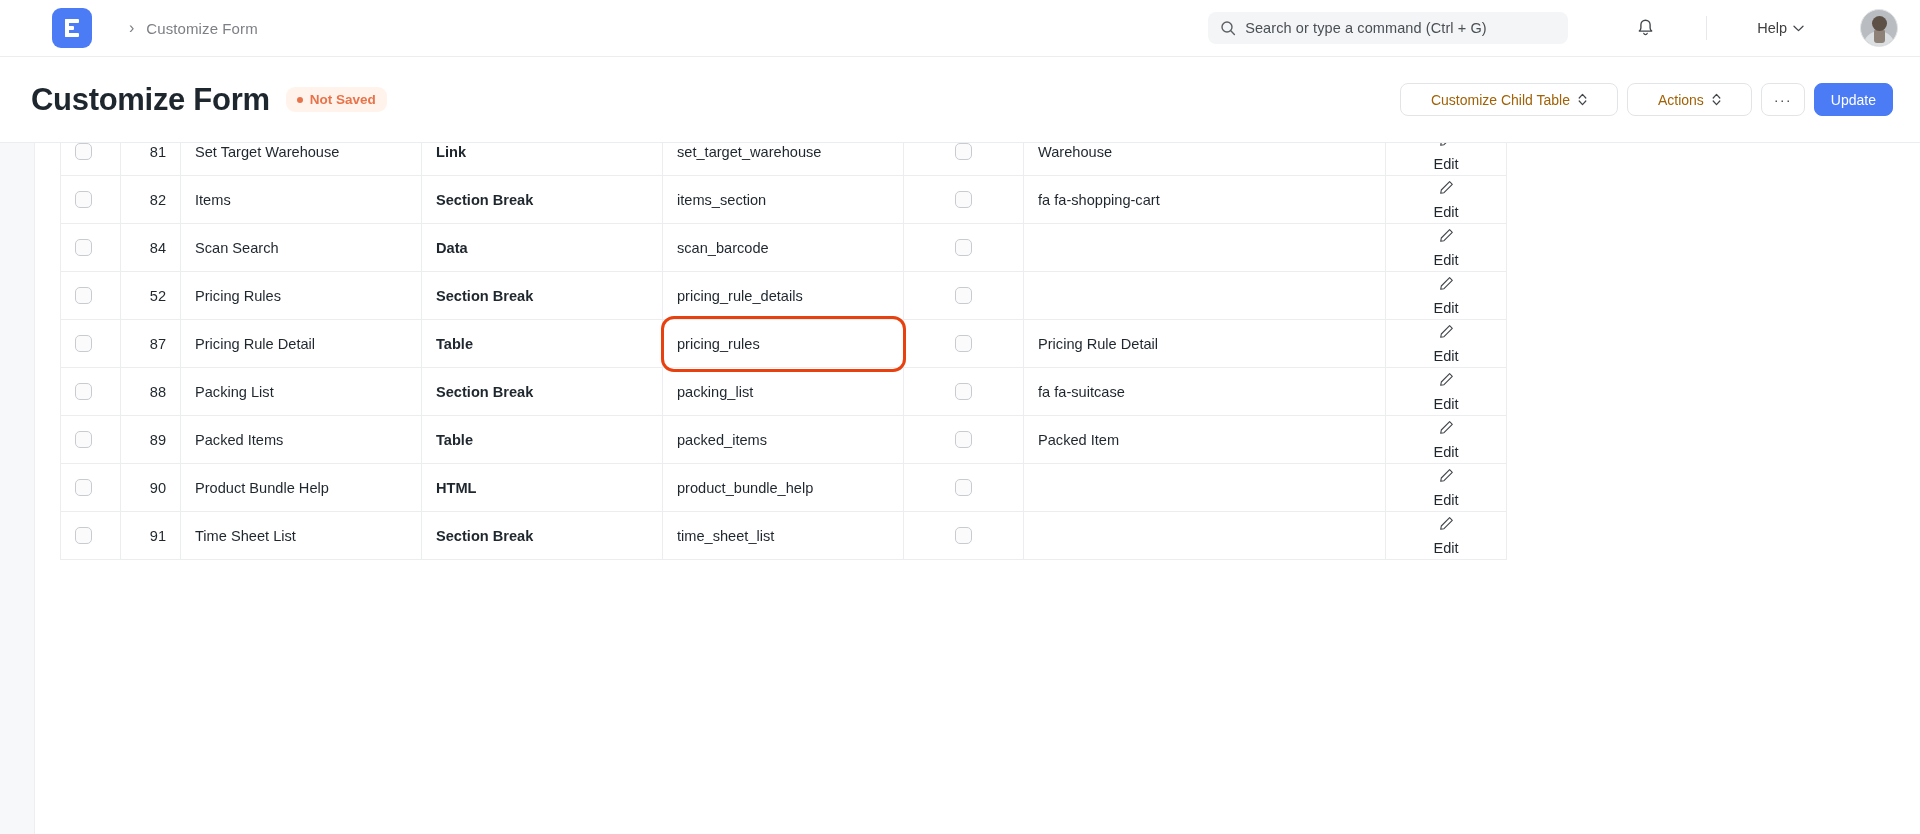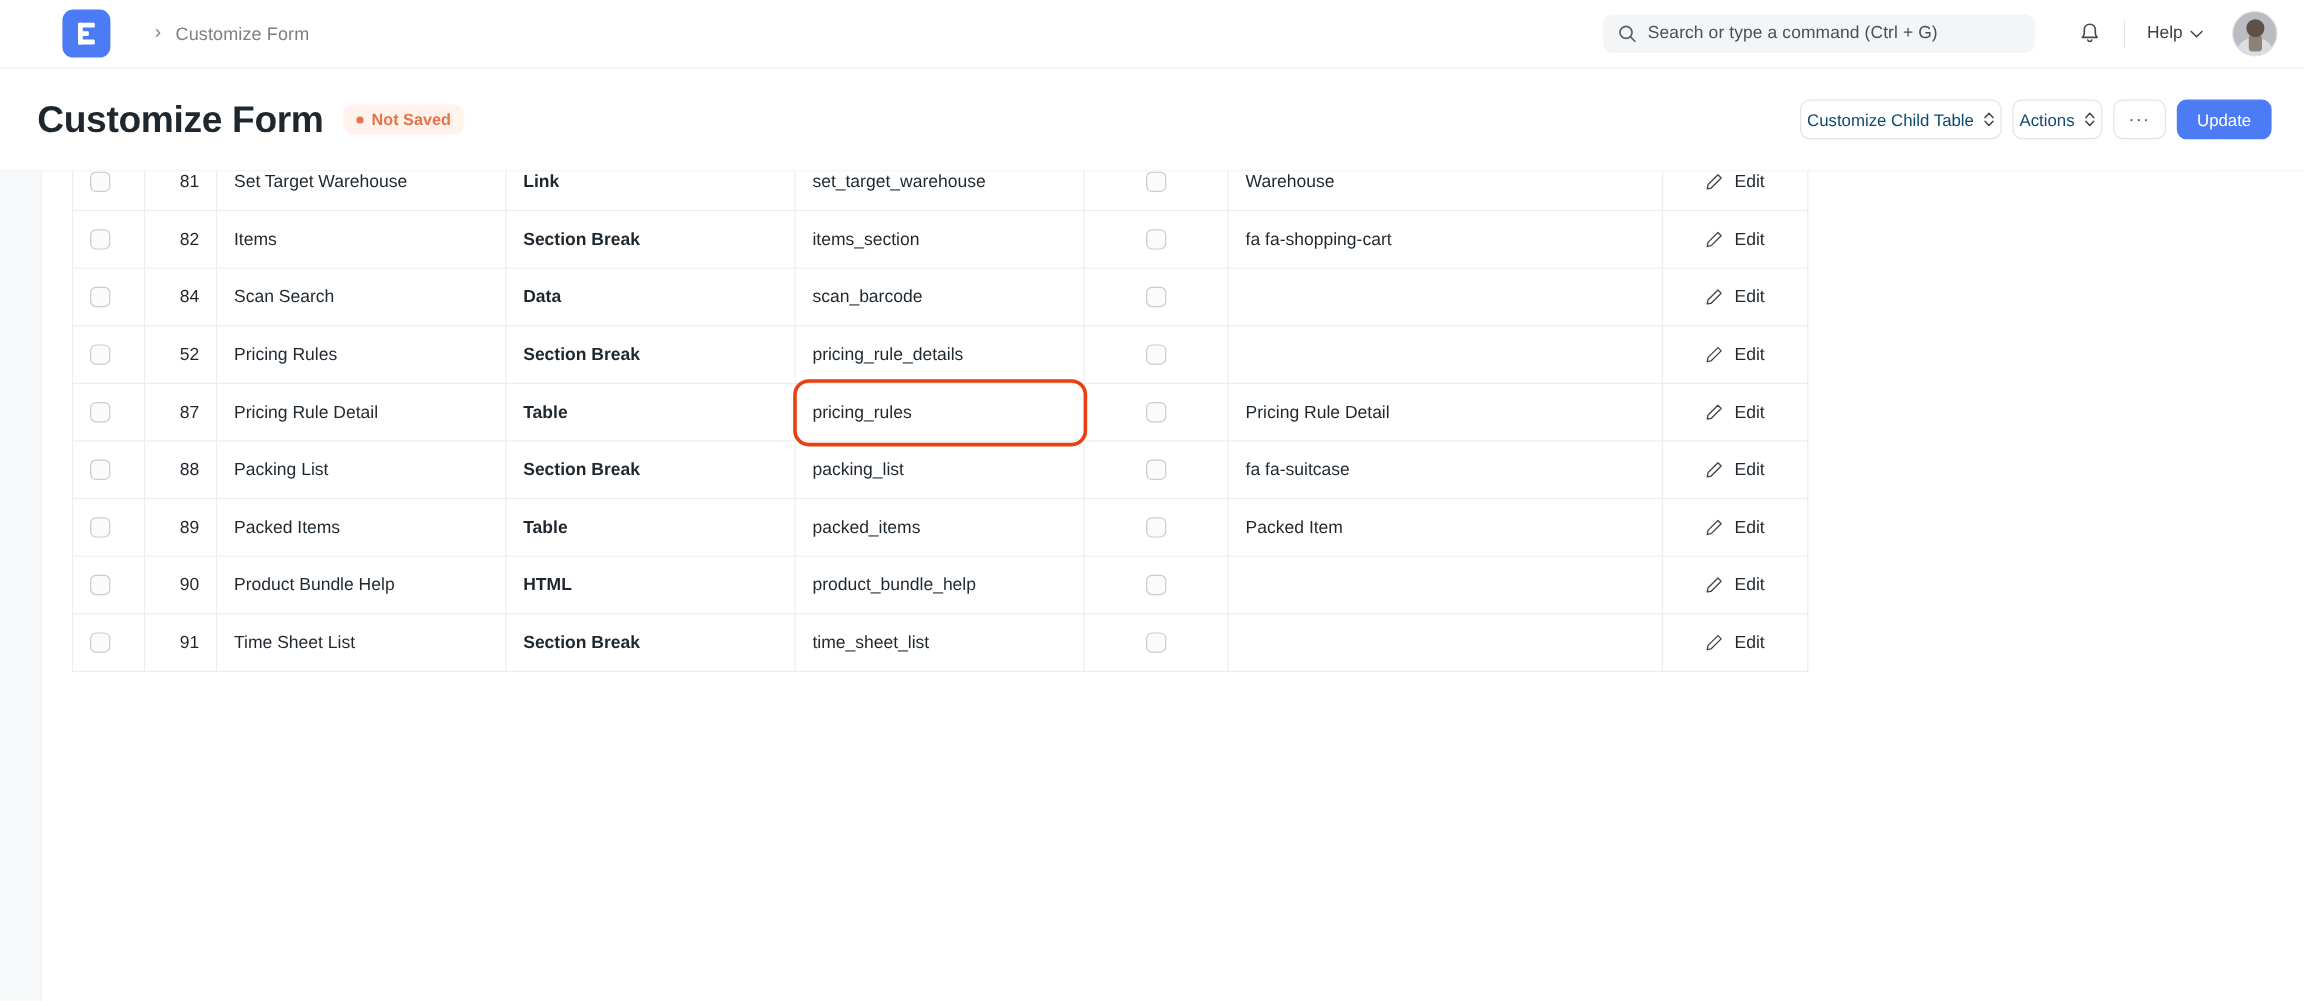--- a/index.html
+++ b/index.html
@@ -36,21 +36,21 @@
   }
   .chev-right {
     color: #7c7f84; font-size: 16px; line-height: 1; font-weight: 400;
   }
   .crumb-text {
     font-size: 15px; color: #7c7f84; letter-spacing: .1px;
   }
 
   .nav-right {
     margin-left: auto;
-    display: flex; align-items: center;
+    display: flex; align-items: center; gap: 32px;
   }
   .search-box {
     width: 360px; height: 32px;
     background: #f4f5f6;
     border-radius: 8px;
     display: flex; align-items: center;
     padding: 0 12px; gap: 9px;
     margin-right: 30px;
   }
   .search-box .sicon { flex: none; display:block; }
@@ -101,23 +101,23 @@
     background: #fff3ec;
     color: #e8734a;
     font-size: 13.5px; font-weight: 600;
     padding: 5px 11px; border-radius: 9px;
   }
   .indicator-dot { width: 6px; height: 6px; border-radius: 50%; background: #e8734a; display:inline-block; }
 
   .head-actions { margin-left: auto; display: flex; align-items: center; gap: 9px; }
   .btn {
     height: 33px; border: 1px solid #e2e5e8; background: #ffffff;
-    border-radius: 8px; font-size: 14px; color: #0c4a6e;
+    border-radius: 8px; font-size: 14px; color: #a16207;
     display: inline-flex; align-items: center; gap: 8px;
-    padding: 0 5px; white-space: nowrap; cursor: pointer;
+    padding: 0 30px; white-space: nowrap; cursor: pointer;
     font-family: "Liberation Sans", sans-serif;
   }
   .btn .updown { display:block; }
   .btn-dots { padding: 0 12px; letter-spacing: 1px; color: #4a4f54; font-size: 15px; }
   .btn-primary {
     background: #4b7bf5; border-color: #4b7bf5; color: #ffffff;
     font-weight: 500; padding: 0 16px;
   }
 
   
@@ -183,21 +183,21 @@
     border: solid #ffffff; border-width: 0 2px 2px 0;
     transform: rotate(42deg);
   }
   td.cell-chk2 { text-align: center; padding: 0; }
 
   tr.bold td { font-weight: 400; }
   tr.bold td.cell-type { font-weight: 600; }
 
   td.cell-type { font-weight: 600; }
 
-  .edit-cell { display: flex; align-items: center; justify-content: center; gap: 9px; }
+  .edit-cell { display: flex; align-items: center; justify-content: center; gap: 9px; flex-direction: column; }
   .edit-label { font-size: 14.6px; }
   .pencil { display: block; flex: none; }
 
   
   .hl-box {
     position: absolute;
     border: 3px solid #e8400f;
     border-radius: 13px;
     pointer-events: none;
     z-index: 5;

